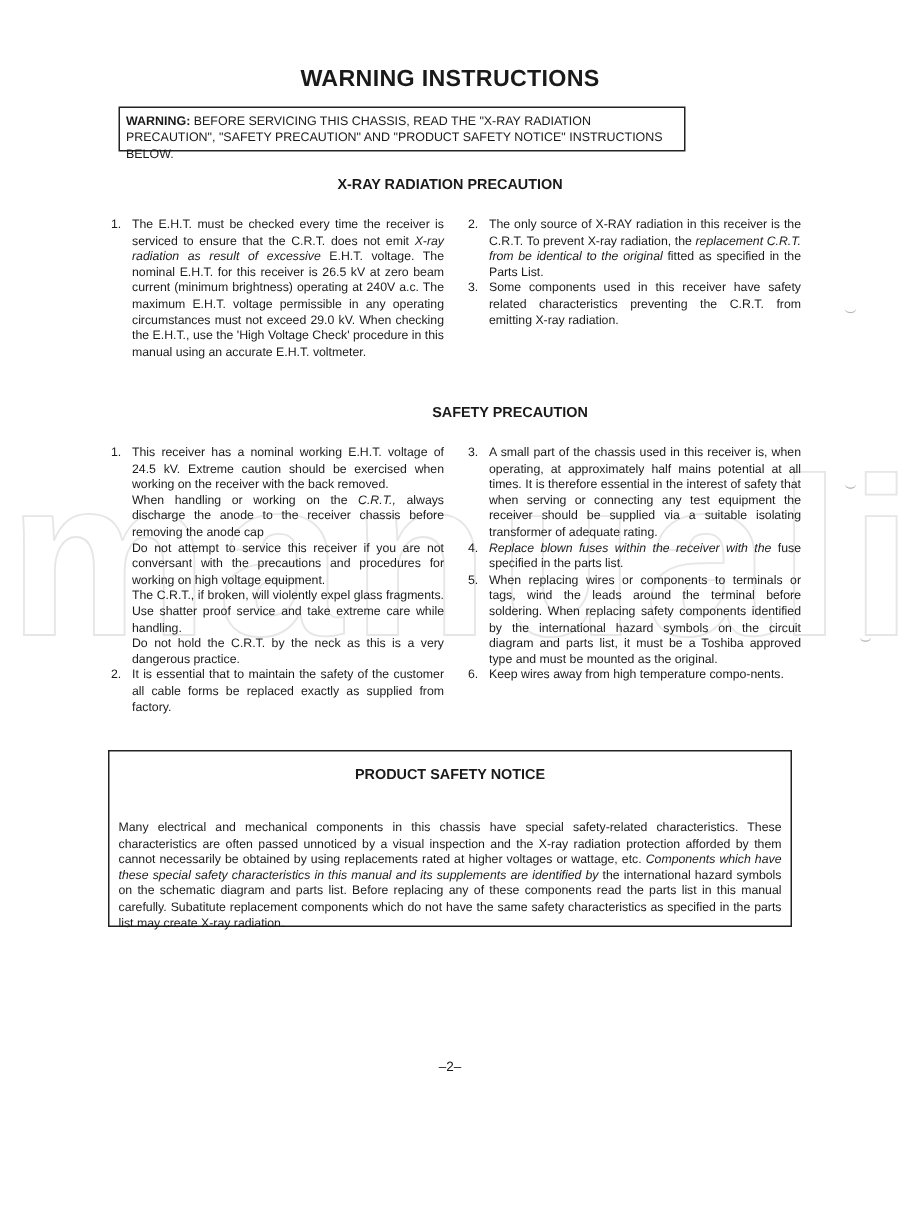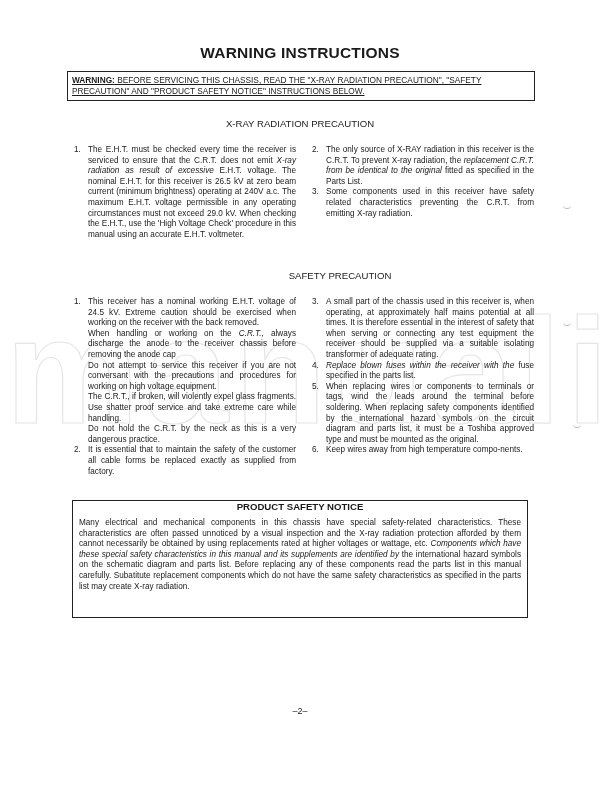--- a/index.html
+++ b/index.html
@@ -12,40 +12,40 @@
     font-family: "Liberation Sans", sans-serif; font-size: 150px; font-weight: bold;
     color: transparent; -webkit-text-stroke: 1.2px #e6e6e6; letter-spacing: 6px; z-index: 0;
     white-space: nowrap;
   }
   .page { position: absolute; left: 0; top: 0; width: 600px; height: 812px; z-index: 1; }
   .title {
     position: absolute; top: 44px; left: 0; width: 600px; text-align: center;
     font-size: 15.5px; font-weight: bold; letter-spacing: 0.2px;
   }
   .warning-box {
-    position: absolute; left: 67px; top: 71px; width: 468px; height: 30px;
+    position: absolute; left: 79px; top: 71px; width: 378px; height: 30px;
     border: 1.3px solid #222; padding: 3px 4px; box-sizing: border-box;
-    font-size: 8.3px; line-height: 11px; text-decoration: underline;
+    font-size: 8.3px; line-height: 11px;
   }
   .warning-box b { font-weight: bold; }
   .section-title {
     position: absolute; left: 0; width: 600px; text-align: center;
-    font-size: 9.6px; font-weight: normal;
+    font-size: 9.6px; font-weight: bold;
   }
   .col { position: absolute; font-size: 8.2px; line-height: 10.6px; text-align: justify; }
   .item { position: relative; padding-left: 14px; }
   .item .num { position: absolute; left: 0; top: 0; }
   .item p { margin: 0; }
   .it { font-style: italic; }
   .notice-box {
     position: absolute; left: 72px; top: 500px; width: 456px; height: 118px;
     border: 1.3px solid #222; box-sizing: border-box; padding: 0 6px;
   }
-  .notice-title { text-align: center; font-weight: bold; font-size: 9.6px; margin-top: 0; }
-  .notice-body { font-size: 8.2px; line-height: 10.6px; text-align: justify; margin-top: 6px; }
+  .notice-title { text-align: center; font-weight: bold; font-size: 9.6px; margin-top: 10px; }
+  .notice-body { font-size: 8.2px; line-height: 10.6px; text-align: justify; margin-top: 25px; }
   .page-num { position: absolute; top: 706px; left: 0; width: 600px; text-align: center; font-size: 9px; }
   .edge-mark { position: absolute; width: 8px; height: 3px; border-bottom: 1px solid #bbb; border-radius: 0 0 6px 6px; }
 </style>
 </head>
 <body>
 
 <div class="watermark">manuali</div>
 
 <div class="page">
 

